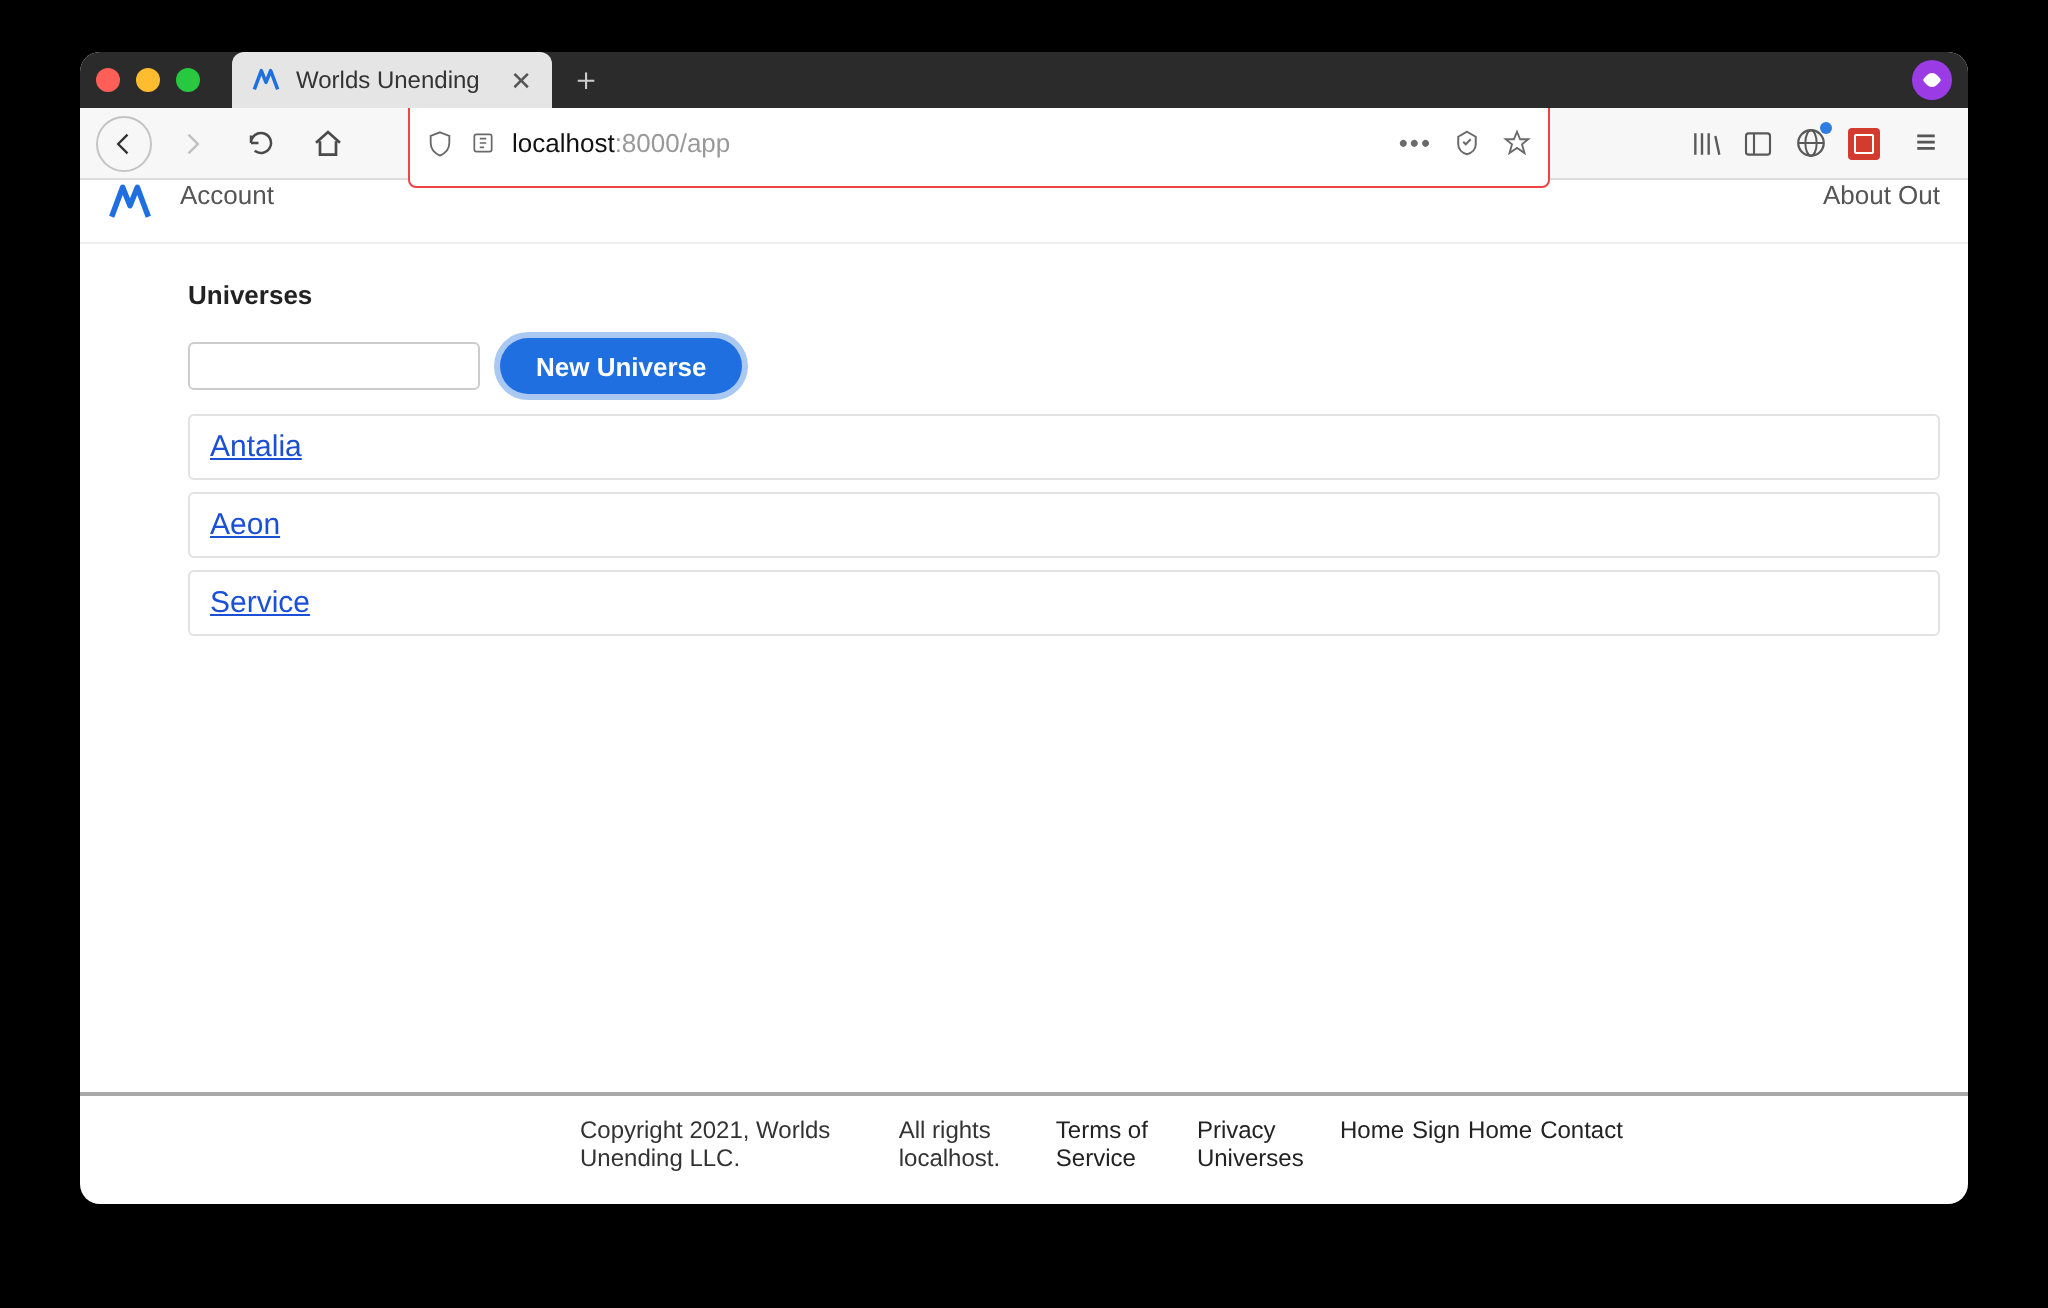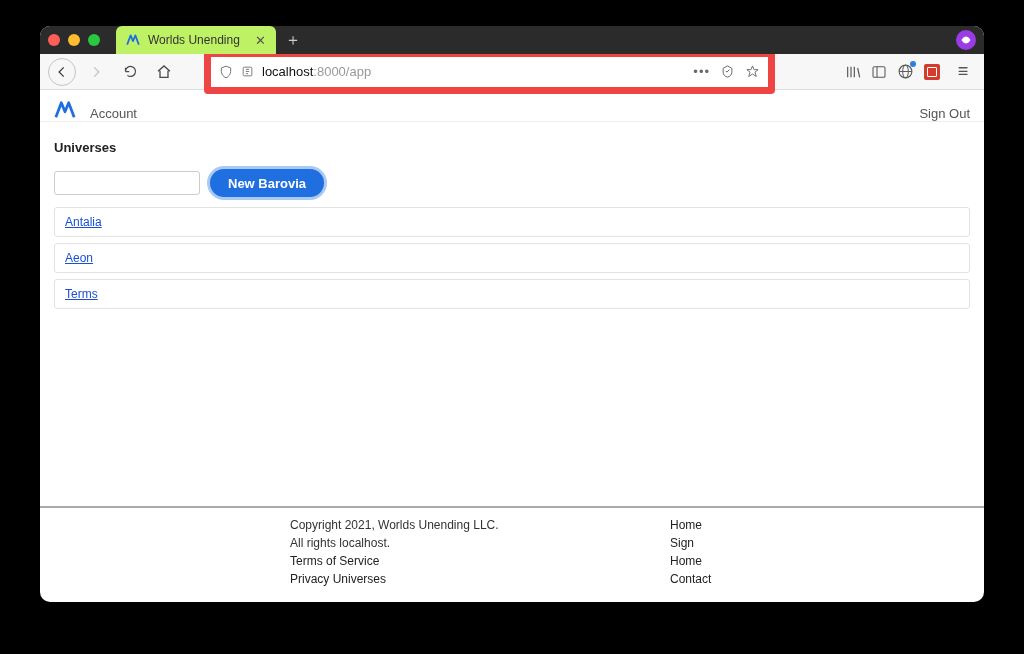--- a/index.html
+++ b/index.html
@@ -14,21 +14,21 @@
   .tab-strip {
     height: 28px; background: #2b2b2b; display: flex; align-items: center;
     padding-left: 8px; position: relative;
   }
   .traffic { display: flex; gap: 8px; margin-right: 16px; }
   .traffic span { width: 12px; height: 12px; border-radius: 50%; display: block; }
   .t-close { background: #ff5f57; }
   .t-min   { background: #febc2e; }
   .t-max   { background: #28c840; }
   .tab {
-    height: 28px; background: #bef264; display: flex; align-items: center;
+    height: 28px; background: #e5e5e5; display: flex; align-items: center;
     padding: 0 10px; gap: 8px; font-size: 12px; color: #333; min-width: 160px;
     border-top-left-radius: 6px; border-top-right-radius: 6px;
   }
   .tab .favicon { width: 14px; height: 14px; }
   .tab .close-x { color: #555; font-size: 13px; margin-left: auto; }
   .newtab { width: 26px; height: 26px; display: flex; align-items: center; justify-content: center; color: #ccc; font-size: 16px; margin-left: 4px; }
   .ext-badge {
     position: absolute; right: 8px; width: 20px; height: 20px; border-radius: 50%;
     background: #9b3be6; display: flex; align-items: center; justify-content: center;
   }
@@ -38,65 +38,65 @@
     height: 36px; background: #f7f7f7; border-bottom: 1px solid #dcdcdc;
     display: flex; align-items: center; padding: 0 8px; gap: 6px;
   }
   .nav-btn {
     width: 28px; height: 28px; display: flex; align-items: center; justify-content: center;
     color: #4a4a4a; border-radius: 4px;
   }
   .nav-btn.circle { border: 1px solid #c4c4c4; border-radius: 50%; }
   .nav-btn.disabled { color: #bfbfbf; }
   .urlbox {
-    flex: 1; height: 44px; background: #fff; border: 7px solid #ef4444; border-radius: 4px;
+    flex: 1; height: 44px; background: #fff; border: 1px solid #ef4444; border-radius: 4px;
     display: flex; align-items: center; padding: 0 8px; gap: 8px; font-size: 13px;
     margin: 0 60px 0 20px;
   }
   .urlbox .shield, .urlbox .lock { color: #6a6a6a; display: flex; }
   .urlbox .addr { flex: 1; color: #999; }
   .urlbox .addr .host { color: #111; }
   .urlbox .right-icons { display: flex; align-items: center; gap: 10px; color: #6a6a6a; }
   .right-tools { display: flex; align-items: center; gap: 10px; color: #5a5a5a; margin-left: 4px; }
   .right-tools .square { width: 16px; height: 16px; background: #d23b2d; border-radius: 2px; position: relative; }
   .right-tools .square::after { content:""; position:absolute; inset:3px; border:1px solid #fff; border-radius:1px; }
   .menu-btn { width: 26px; text-align: center; font-size: 18px; color: #555; }
   
   .app-header {
-    height: 32px; display: flex; align-items: flex-end; padding: 0 14px;
+    height: 32px; display: flex; align-items: flex-start; padding: 0 14px;
     font-size: 13px; color: #555; border-bottom: 1px solid #eee;
   }
   .app-header .logo { margin-right: 14px; display:flex; }
   .app-header .spacer { flex: 1; }
   .app-header a { color: #555; text-decoration: none; cursor: pointer; }
   
-  .main { flex: 1; padding: 18px 14px 10px; overflow: auto; }
+  .main { flex: 1; padding: 18px 14px 10px; overflow: auto; margin-left: 40px; }
   .h-universes { font-size: 13px; font-weight: 700; color: #222; margin-bottom: 14px; }
   .create-row { display: flex; align-items: center; gap: 10px; margin-bottom: 10px; }
   .name-input {
     width: 146px; height: 24px; border: 1px solid #ccc; border-radius: 3px;
     font-size: 13px; padding: 0 6px; background: #fff;
   }
   .new-btn {
     height: 28px; padding: 0 18px; border-radius: 16px; border: none;
     background: #1f6fe0; color: #fff; font-weight: 700; font-size: 13px;
     box-shadow: 0 0 0 3px #a9c9f3; cursor: pointer;
   }
   .uni-list { display: flex; flex-direction: column; gap: 6px; margin-top: 6px; }
   .uni-item {
     border: 1px solid #e2e2e2; border-radius: 3px; padding: 7px 10px;
-    font-size: 12px;
+    font-size: 15px;
   }
   .uni-item a { color: #1a4fd6; text-decoration: underline; }
   
   .footer {
     border-top: 2px solid #aaa; padding: 10px 0 16px; font-size: 12px; color: #333;
     display: flex;
   }
-  .footer .col { display: flex; flex-direction: column; gap: 4px; }
+  .footer .col { display: flex; flex-direction: row; gap: 4px; }
   .footer .col.left { margin-left: 250px; width: 380px; }
   .footer .col.right { }
   .footer a { color: #222; }
   svg { display: block; }
 </style>
 </head>
 <body>
 
 <div class="window">
 
@@ -200,33 +200,33 @@
   </div>
 
   <div class="app-header">
     <span class="logo">
       <svg viewBox="0 0 24 24" width="22" height="22">
           <path d="M2 20 L8 4 L12 14 L16 4 L22 20" fill="none" stroke="#1f6fe0" stroke-width="3" stroke-linejoin="round"></path>
         </svg>
     </span>
     <a>Account</a>
     <span class="spacer"></span>
-    <a>Sign Out</a>
+    <a>About Out</a>
   </div>
 
   <div class="main">
     <div class="h-universes">Universes</div>
     <div class="create-row">
       <input class="name-input" type="text" style="">
-      <button class="new-btn">New Barovia</button>
+      <button class="new-btn">New Universe</button>
     </div>
     <div class="uni-list">
       <div class="uni-item"><a>Antalia</a></div>
       <div class="uni-item"><a>Aeon</a></div>
-      <div class="uni-item"><a>Terms</a></div>
+      <div class="uni-item"><a>Service</a></div>
     </div>
   </div>
 
   <div class="footer">
     <div class="col left">
       <span>Copyright 2021, Worlds Unending LLC.</span>
       <span>All rights localhost.</span>
       <a>Terms of Service</a>
       <a>Privacy Universes</a>
     </div>

